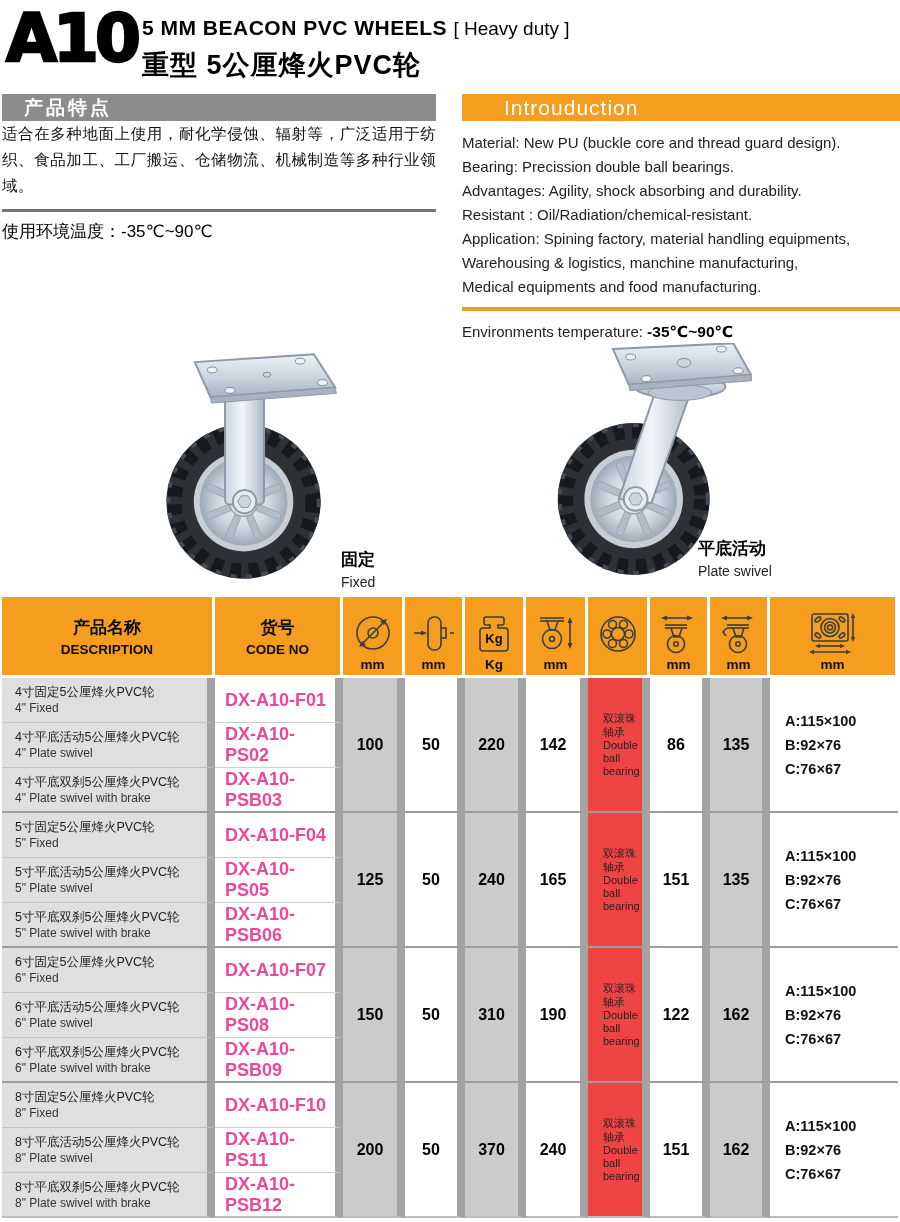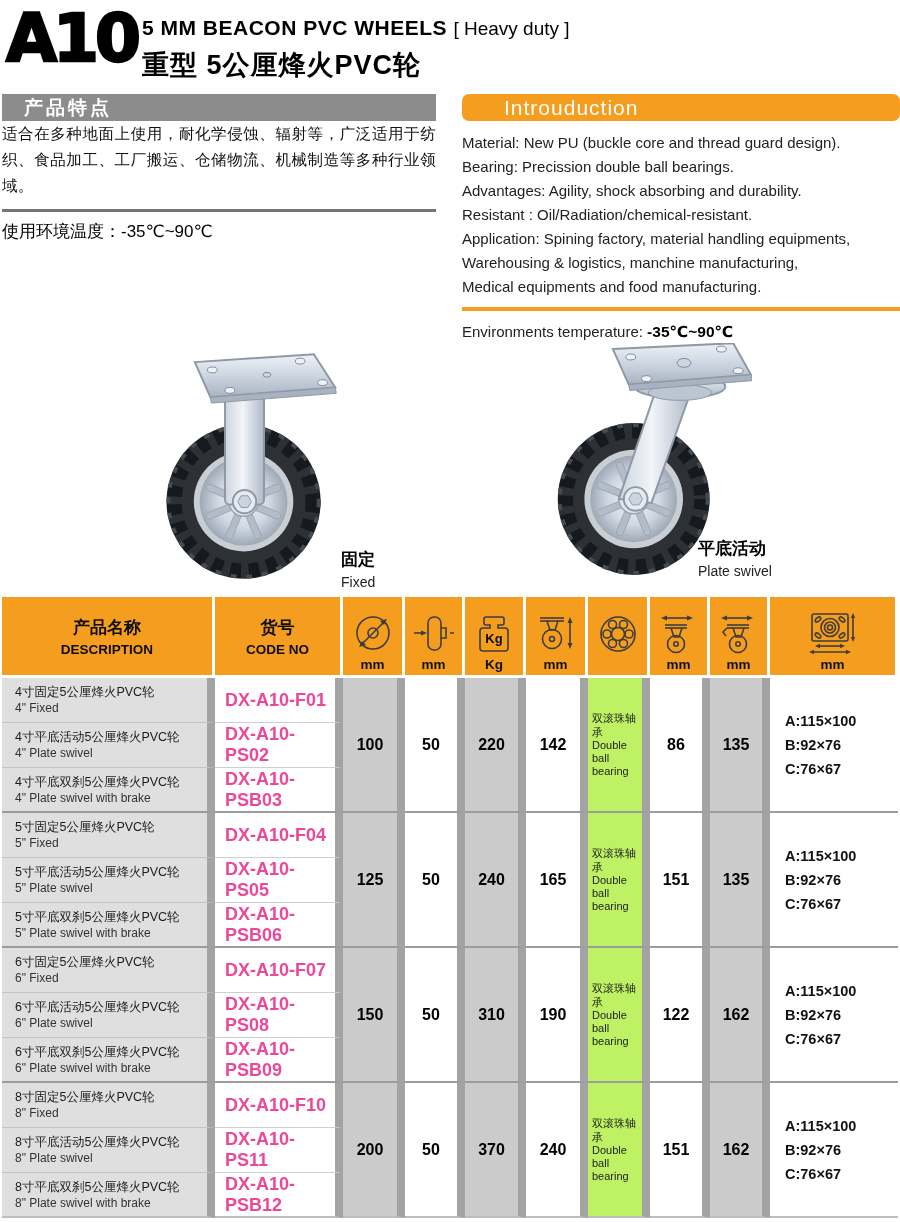--- a/index.html
+++ b/index.html
@@ -16,21 +16,21 @@
   .t1 { font-size:21px; font-weight:bold; color:#000; letter-spacing:.5px; }
   .t1 .t1-tag { font-weight:normal; font-size:19px; letter-spacing:0; }
   .t2 { font-size:27px; font-weight:bold; margin-top:7px; letter-spacing:1px; color:#000; }
 
   
   .cols { display:flex; margin-top:2px; }
   .col-left  { width:434px; margin-left:2px; }
   .col-right { width:438px; margin-left:26px; }
   .bar { height:27px; line-height:27px; color:#fff; }
   .bar-gray   { background:#8c8c8c; padding-left:22px; font-size:19px; font-weight:bold; letter-spacing:3px; }
-  .bar-orange { background:#f59d1e; padding-left:42px; font-size:21px; font-weight:normal; letter-spacing:1px;border-radius:7px; }
+  .bar-orange { background:#f59d1e; padding-left:42px; font-size:21px; font-weight:normal; letter-spacing:1px; }
   .feat-p { font-size:15.5px; line-height:26px; text-align:justify; text-justify:inter-ideograph; color:#111; letter-spacing:.3px; }
   .feat-p.first { margin-top:10px; }
   .rule-gray   { height:3px; background:#757575; margin-top:10px; }
   .rule-orange { height:4px; background:#f59d1e; margin-top:8px; }
   .temp-left  { margin-top:8px; font-size:17px; font-weight:normal; color:#000; }
   .intro-lines { margin-top:10px; font-size:15px; line-height:24px; color:#222; }
   .temp-right { margin-top:12px; font-size:15px; color:#222; }
   .temp-right b { font-size:15.5px; color:#000; }
 
   
@@ -55,21 +55,21 @@
   .kg-label { position:absolute; left:0; right:0; top:19px; text-align:center; font-weight:bold; font-size:13px; color:#0d0d0d; }
 
   tbody tr { height:45px; }
   td { border-right:8px solid #a3a3a3; vertical-align:middle; }
   td.desc { background:#dfdfdf; padding:4px 4px 4px 13px; border-bottom:1px solid #c4c4c4; }
   .d-cn { font-size:12.5px; color:#1c1c1c; line-height:17px; }
   .d-en { font-size:12px; color:#333; line-height:15px; }
   td.code { background:#fff; font-weight:bold; font-size:18px; color:#ec4899; padding-left:10px; border-bottom:1px solid #cfcfcf; }
   td.num { background:#fff; font-weight:bold; font-size:16px; color:#000; text-align:center; border-bottom:2px solid #9c9c9c; }
   td.shade { background:#cbcbcb; }
-  td.bearing { background:#bef264; text-align:left; padding-left:4px; padding-right:2px; border-bottom:2px solid #9c9c9c;margin-left:25px; }
+  td.bearing { background:#ef4444; text-align:left; padding-left:15px; padding-right:2px; border-bottom:2px solid #9c9c9c;margin-left:25px; }
   .b-cn { font-size:11px; color:#222; line-height:14px; }
   .b-en { font-size:11px; color:#222; line-height:13px; }
   td.plate { background:#fff; text-align:left; padding-left:15px; font-size:14.5px; line-height:24px; color:#111; border-bottom:2px solid #9c9c9c; border-right:none;font-weight:bold; }
   tr.g-last td.desc, tr.g-last td.code { border-bottom:2px solid #9c9c9c;margin-top:44px; }
   tbody.last td.num, tbody.last td.bearing, tbody.last td.plate,
   tbody.last tr.g-last td.desc, tbody.last tr.g-last td.code { border-bottom:2px solid #bdbdbd; }
 
   .hicon { stroke:#3d3d3d; stroke-width:1.6; fill:none; }
   .hicon .fl { fill:#3d3d3d; stroke:none; }
 </style>

